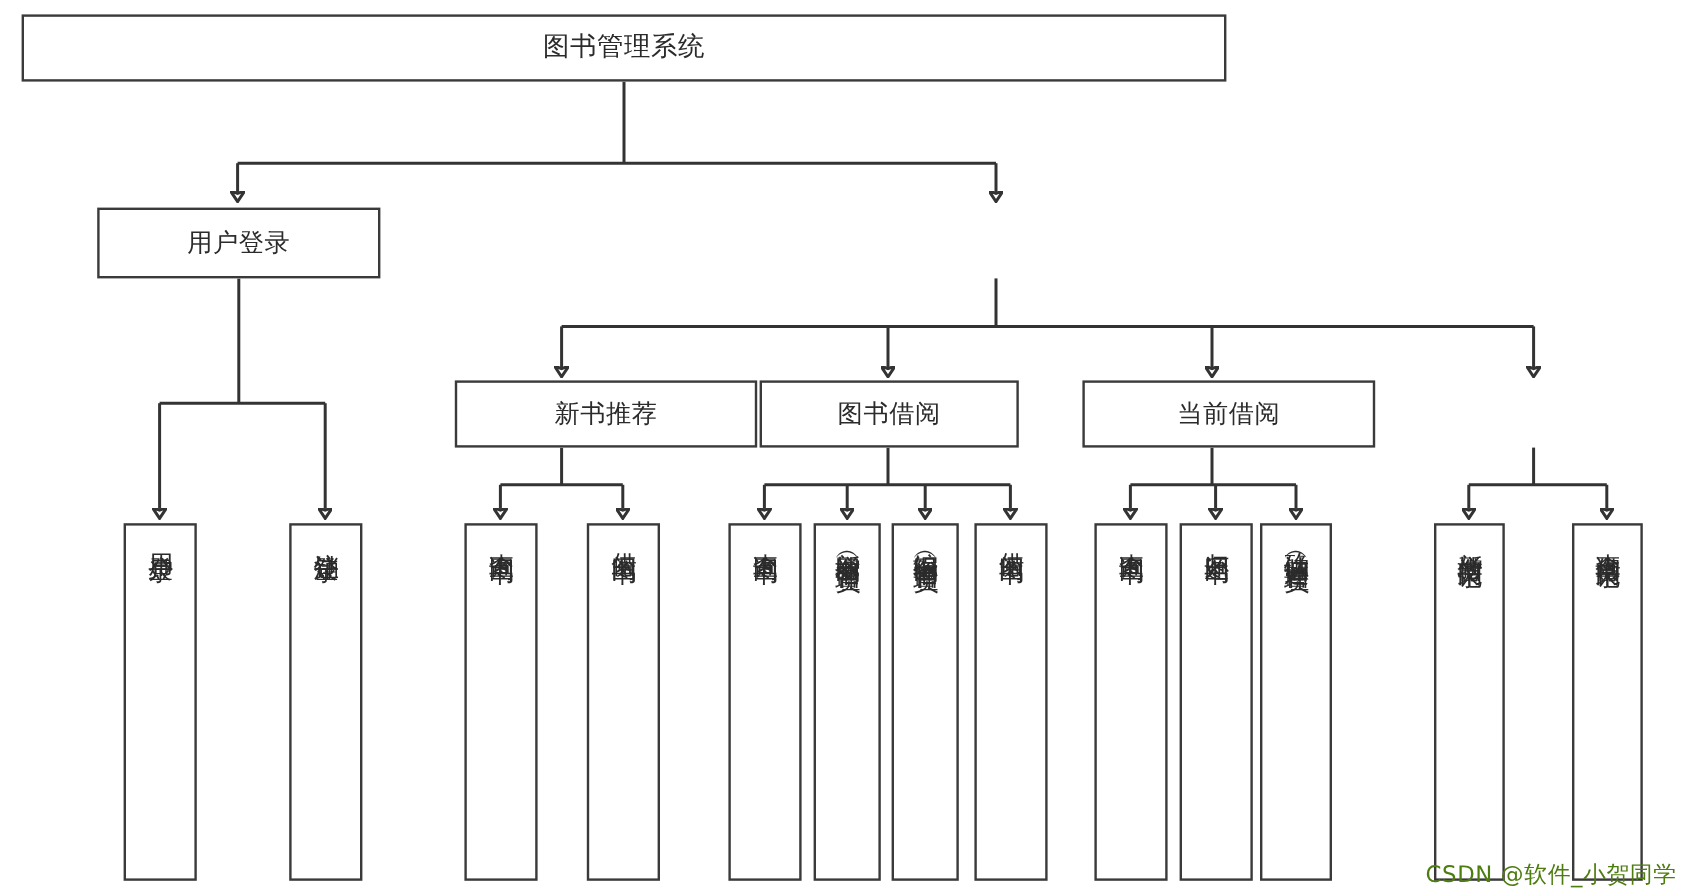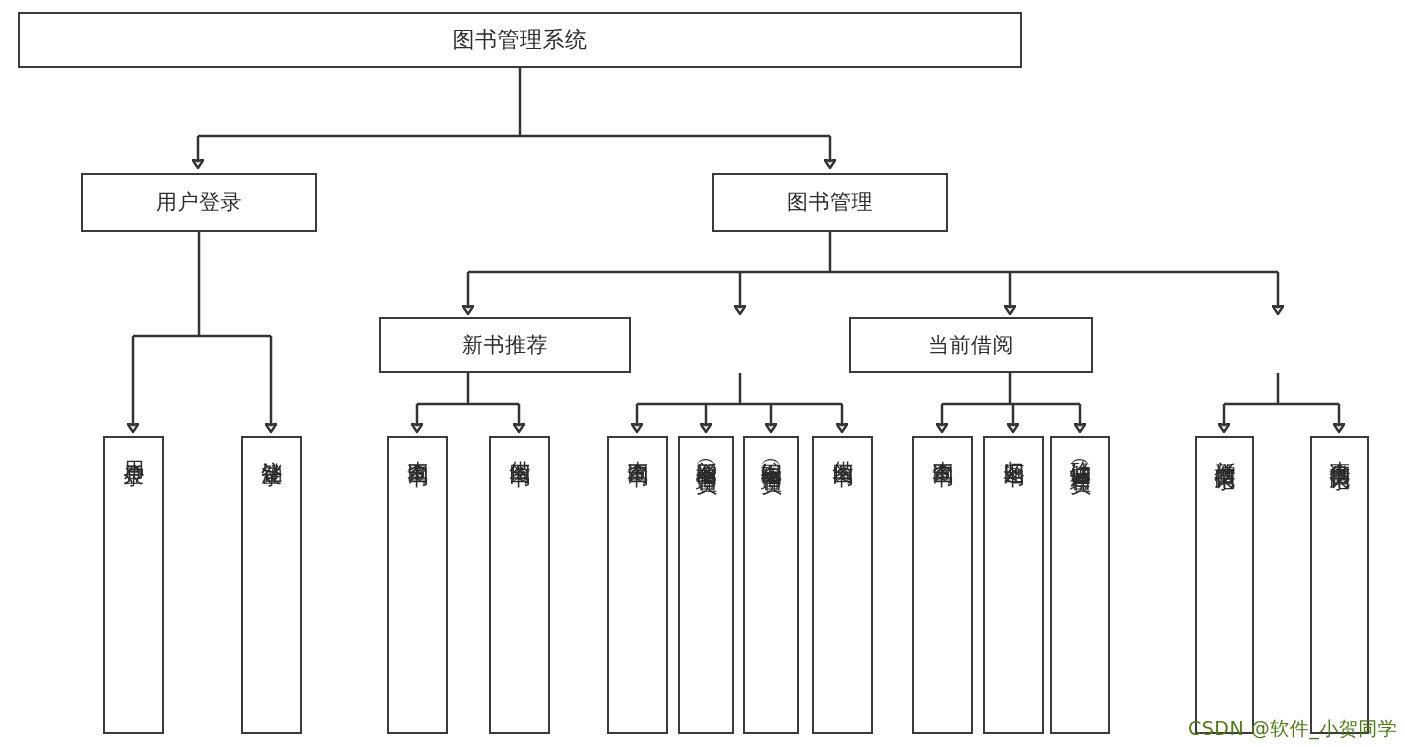--- a/index.html
+++ b/index.html
@@ -143,30 +143,30 @@
   </svg>
 
   <div class="node horiz root" style="left:18px; top:12px; width:1004px; height:56px;">
     <span class="label">图书管理系统</span>
   </div>
 
   <div class="node horiz" style="left:81px; top:173px; width:236px; height:59px;">
     <span class="label">用户登录</span>
   </div>
 
-  <div class="node horiz" style="left:712px; top:173px; width:236px; height:59px;">
-    <span class="label">图书管理</span>
-  </div>
 
   <div class="node horiz" style="left:379px; top:317px; width:252px; height:56px;">
     <span class="label">新书推荐</span>
   </div>
 
-
-  <div class="node horiz" style="left:849px; top:317px; width:244px; height:56px;">
+  <div class="node horiz" style="left:633px; top:317px; width:216px; height:56px;">
+    <span class="label">图书借阅</span>
+  </div>
+
+  <div class="node horiz" style="left:902px; top:317px; width:244px; height:56px;">
     <span class="label">当前借阅</span>
   </div>
 
 
   <div class="node vert" style="left:103px; top:436px; width:61px; height:298px;">
     <span class="label">用户登录</span>
   </div>
 
   <div class="node vert" style="left:241px; top:436px; width:61px; height:298px;">
     <span class="label">注销登录</span>

